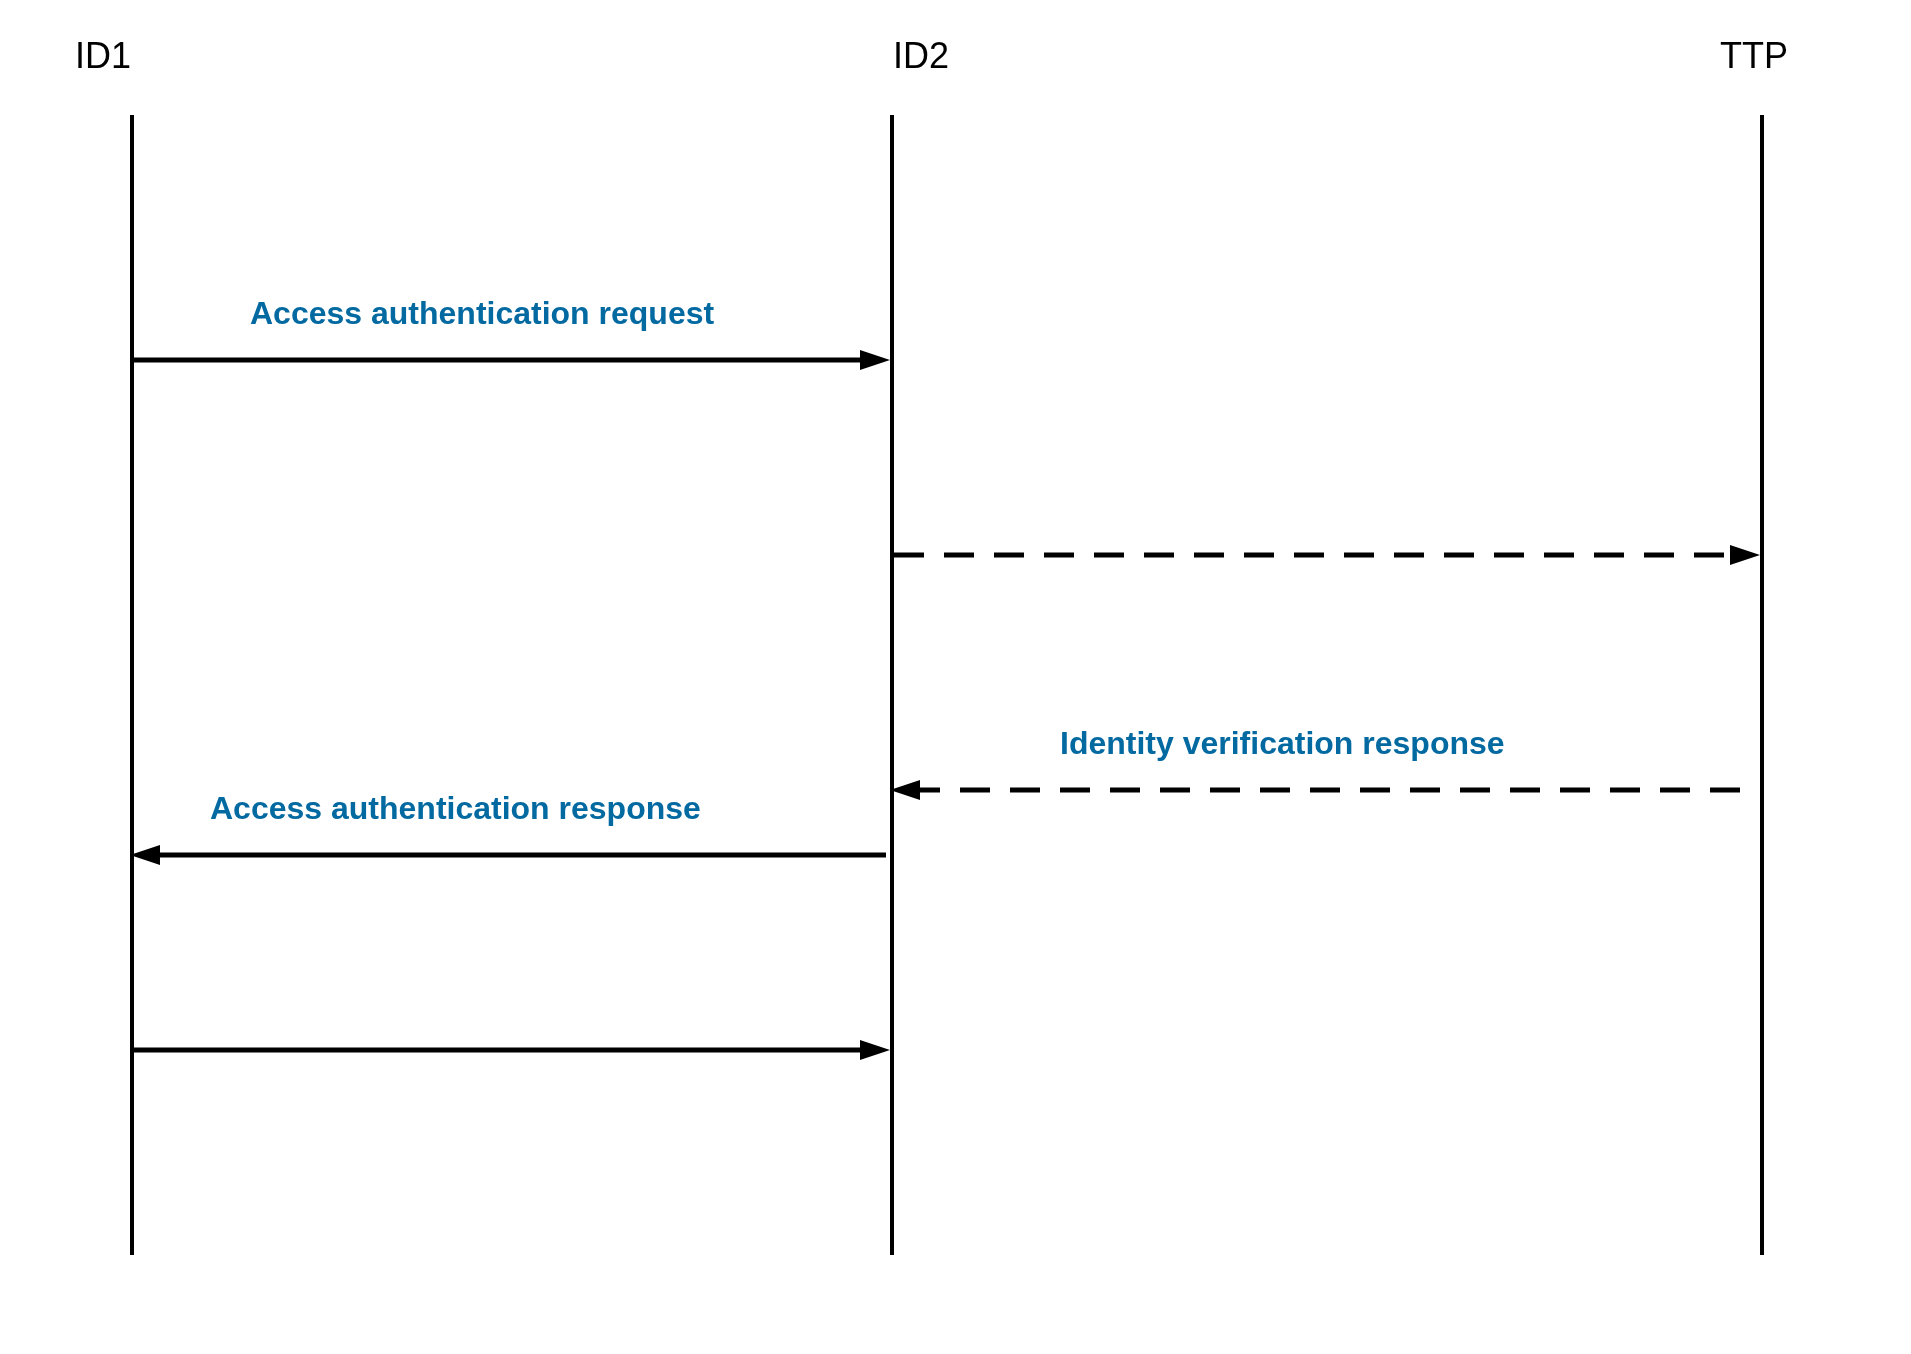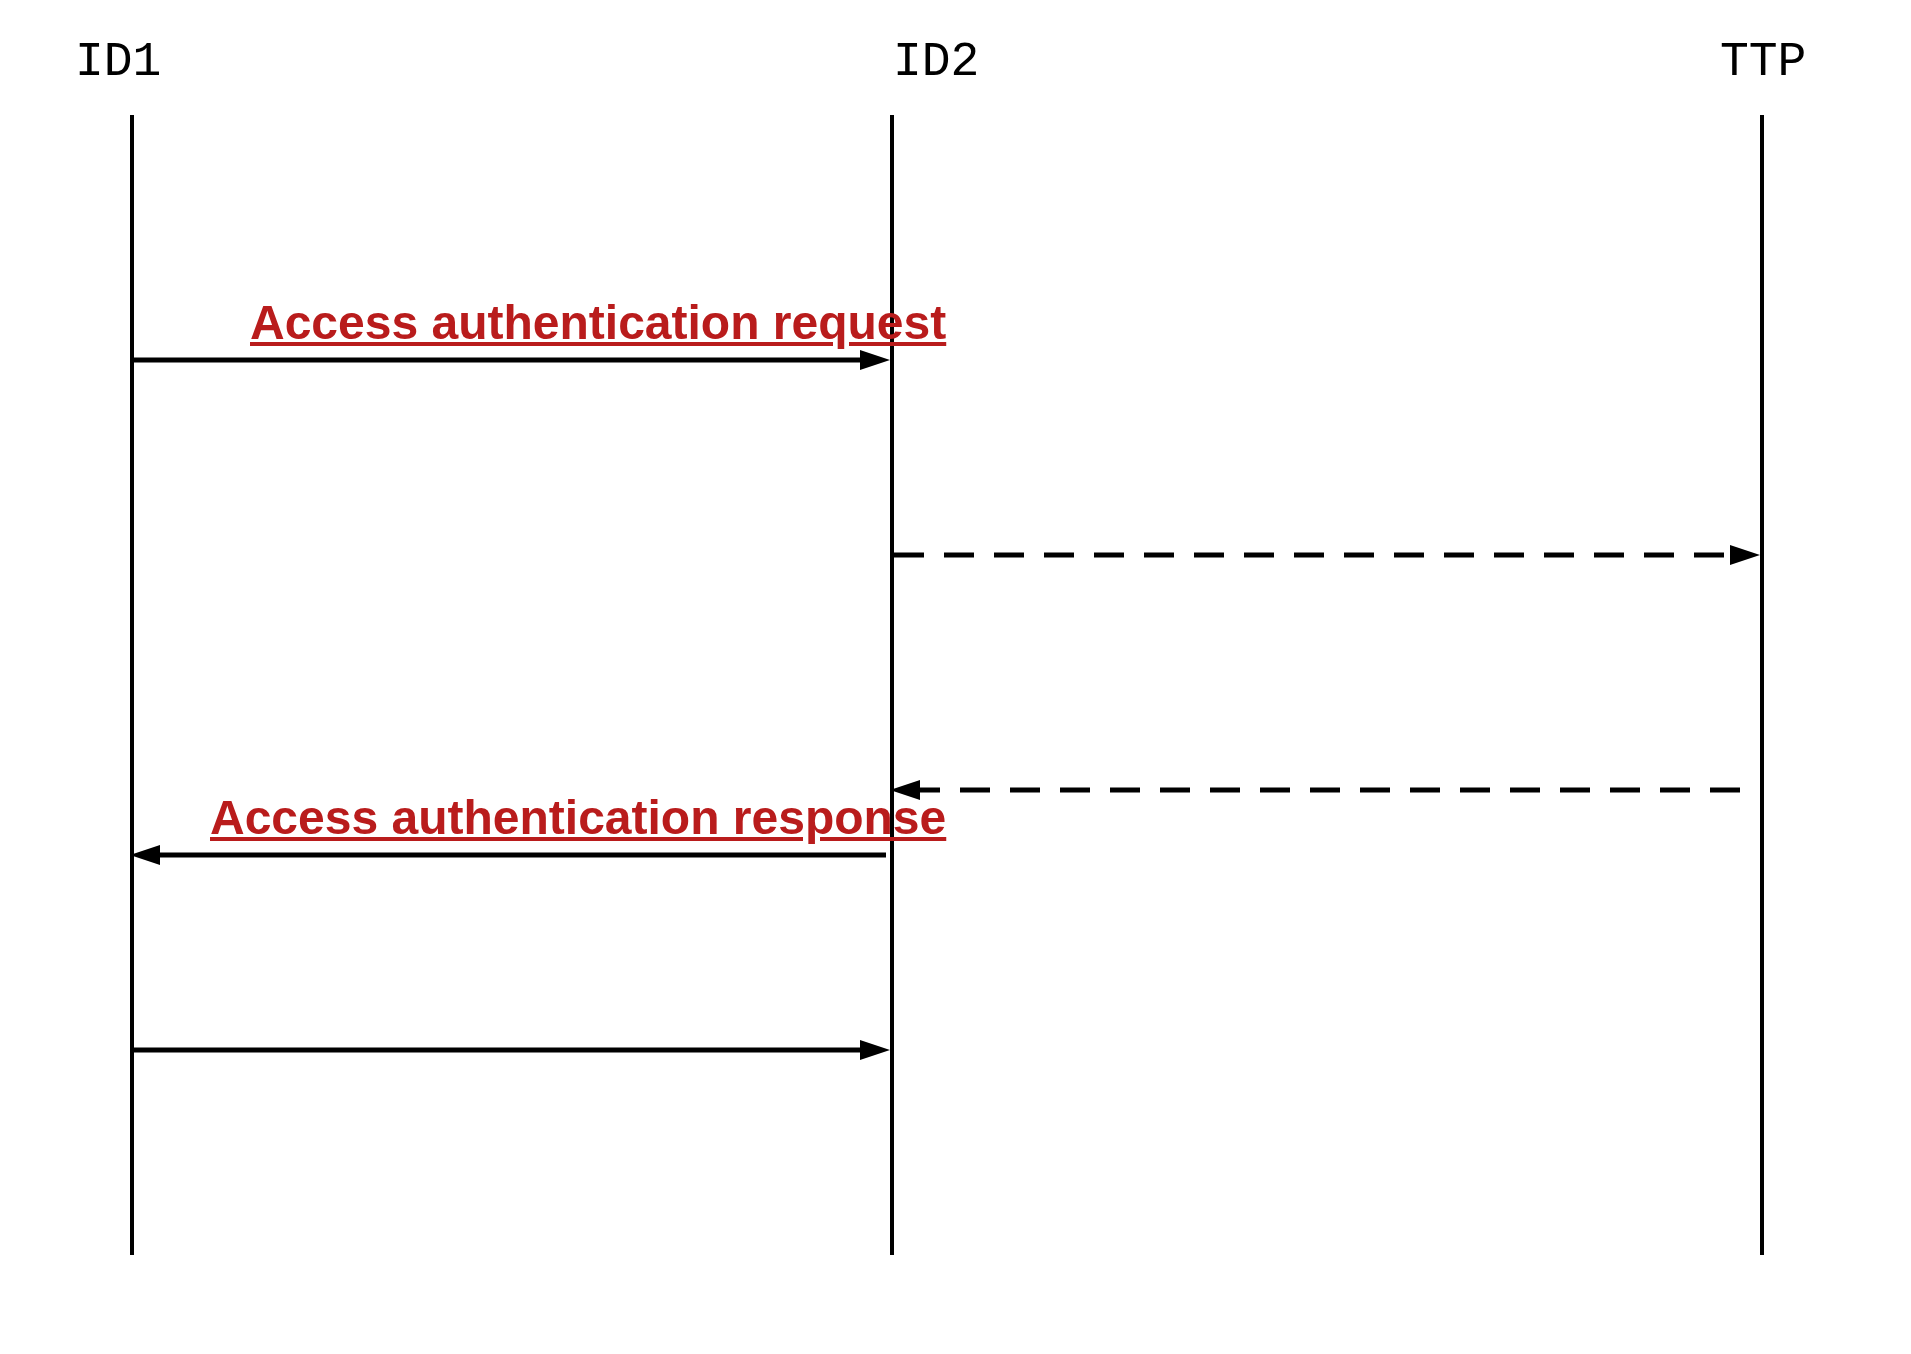--- a/index.html
+++ b/index.html
@@ -14,38 +14,37 @@
       height: 1354px;
       position: relative;
     }
     .diagram {
       position: relative;
       width: 100%;
       height: 100%;
     }
     .participant-label {
       position: absolute;
-      font-size: 48px;
-      font-family: Liberation Mono, monospace;
+      font-size: 36px;
+      font-family: Liberation Sans, sans-serif;
       color: #000;
       top: 35px;
     }
     .lifeline {
       position: absolute;
       width: 4px;
       background: #000;
       top: 115px;
       height: 1140px;
     }
     .message-label {
       position: absolute;
-      font-size: 48px;
+      font-size: 32px;
       font-weight: bold;
-      color: #b91c1c;
-      text-decoration: underline;
+      color: #0369a1;
     }
     svg.arrow {
       position: absolute;
       overflow: visible;
     }
   </style>
 </head>
 <body>
 
 <div class="diagram">
@@ -62,20 +61,21 @@
   <svg class="arrow" style="left: 130px; top: 350px; width: 760px; height: 20px;">
     <line x1="4" y1="10" x2="740" y2="10" stroke="#000" stroke-width="5"></line>
     <polygon points="760,10 730,0 730,20" fill="#000"></polygon>
   </svg>
 
   <svg class="arrow" style="left: 890px; top: 545px; width: 870px; height: 20px;">
     <line x1="4" y1="10" x2="850" y2="10" stroke="#000" stroke-width="5" stroke-dasharray="30,20"></line>
     <polygon points="870,10 840,0 840,20" fill="#000"></polygon>
   </svg>
 
+  <div class="message-label" style="left: 1060px; top: 725px;">Identity verification response</div>
   <svg class="arrow" style="left: 890px; top: 780px; width: 870px; height: 20px;">
     <line x1="20" y1="10" x2="866" y2="10" stroke="#000" stroke-width="5" stroke-dasharray="30,20"></line>
     <polygon points="0,10 30,0 30,20" fill="#000"></polygon>
   </svg>
 
   <div class="message-label" style="left: 210px; top: 790px;">Access authentication response</div>
   <svg class="arrow" style="left: 130px; top: 845px; width: 760px; height: 20px;">
     <line x1="20" y1="10" x2="756" y2="10" stroke="#000" stroke-width="5"></line>
     <polygon points="0,10 30,0 30,20" fill="#000"></polygon>
   </svg>

